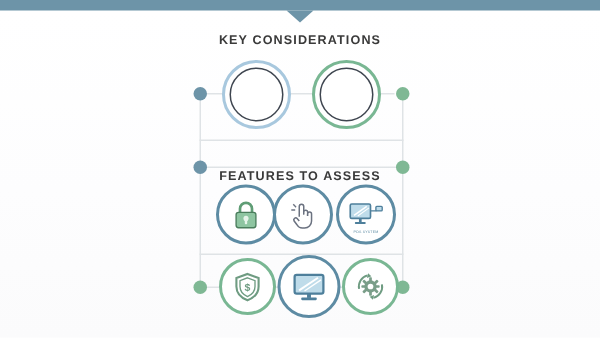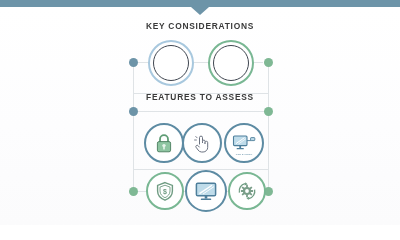--- a/index.html
+++ b/index.html
@@ -51,21 +51,21 @@
   .section-title {
     position: absolute;
     width: 400px;
     text-align: center;
     font-size: 8.4px;
     font-weight: bold;
     letter-spacing: 0.75px;
     color: #3a3a3a;
   }
   #title-key { top: 21px; }
-  #title-features { top: 92px; }
+  #title-features { top: 112px; }
 
   
   .conn-line-h {
     position: absolute;
     height: 1px;
     background: #dfe3e6;
   }
   .conn-line-v {
     position: absolute;
     width: 1px;

